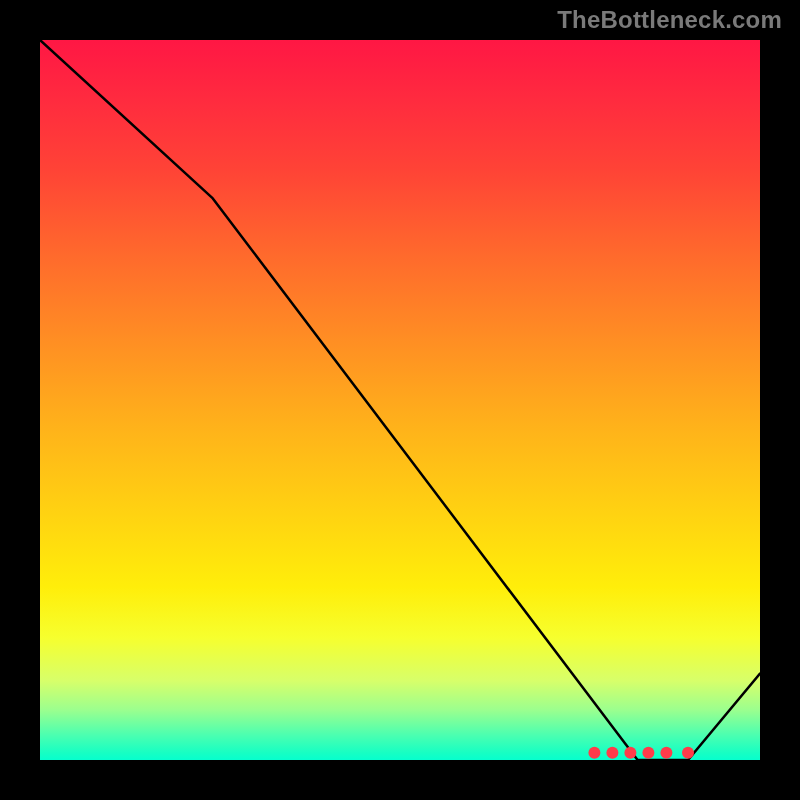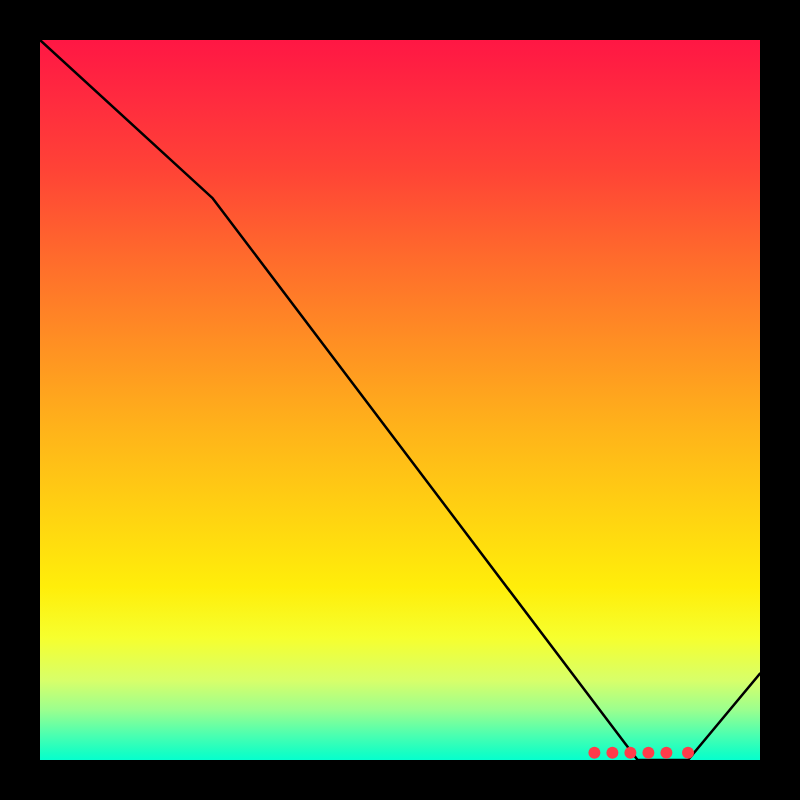--- a/index.html
+++ b/index.html
@@ -73,20 +73,21 @@
     width: 720px;
     height: 720px;
     overflow: visible;
   }
 </style>
 </head>
 <body>
 
 <div class="frame">
 
+  <div class="watermark">TheBottleneck.com</div>
 
   <div class="plot-area">
     <div class="gradient"></div>
 
     <svg class="line-layer" viewBox="0 0 720 720" preserveAspectRatio="none">
       <path id="curve-path" fill="none" stroke="#000000" stroke-width="2.5" stroke-linejoin="round" stroke-linecap="round" d="M0.00 0.00 L172.80 158.40 L597.60 720.00 L648.00 720.00 L720.00 633.60"></path>
     </svg>
 
     <svg class="markers-layer" viewBox="0 0 720 720" preserveAspectRatio="none">
       <g id="marker-group">

